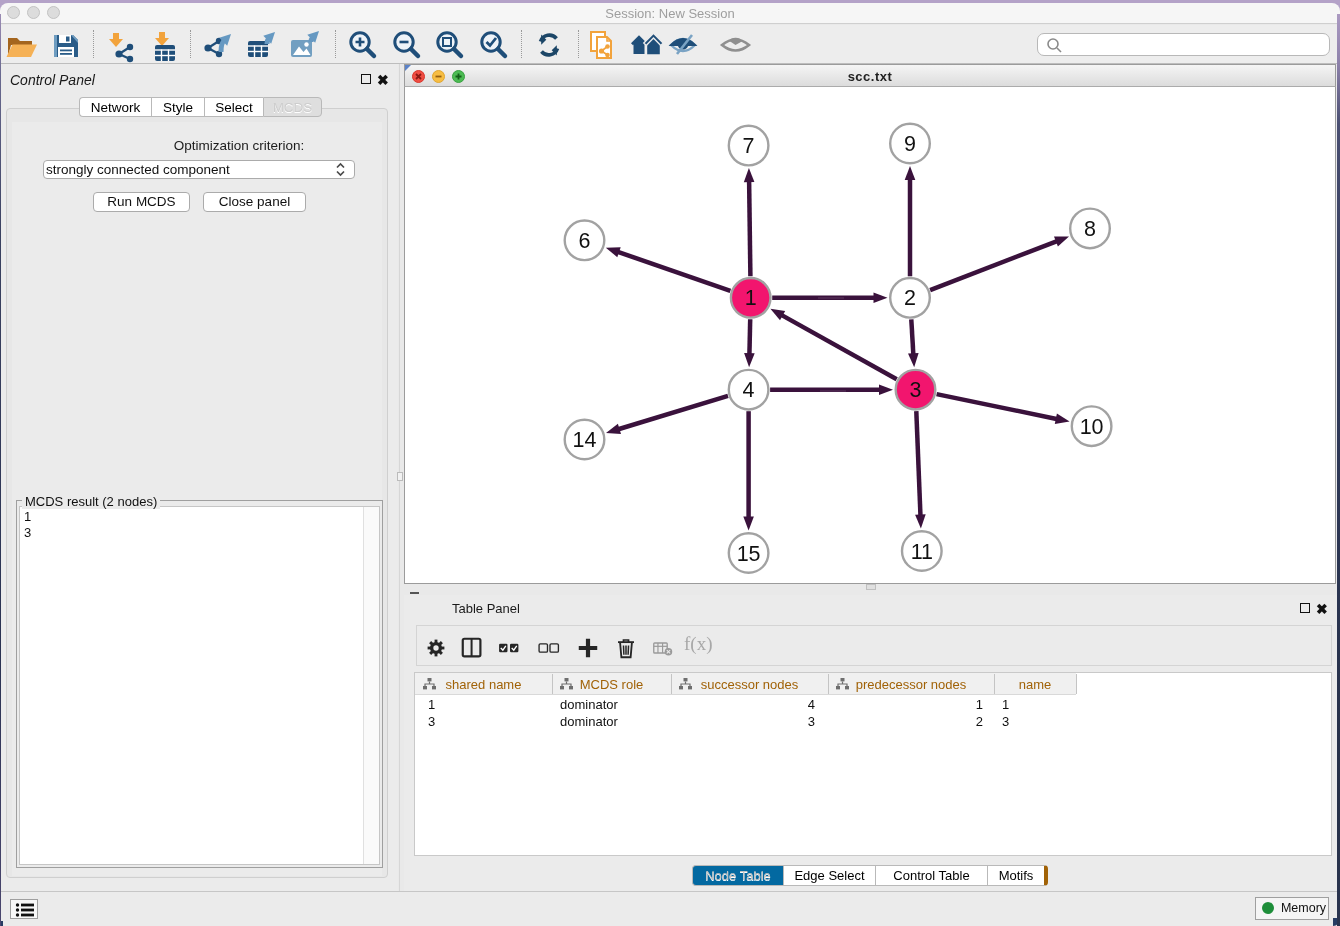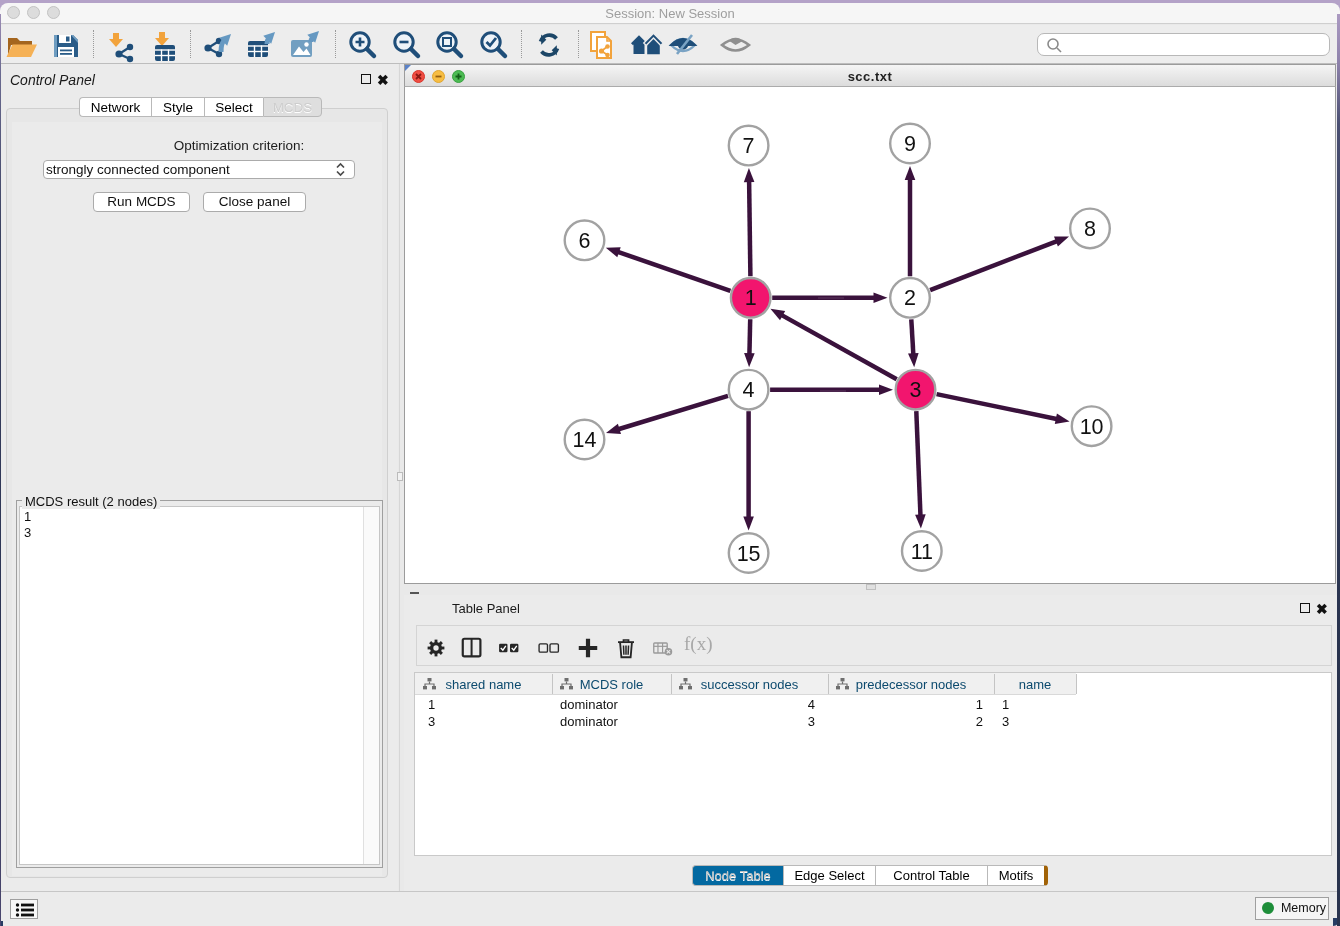--- a/index.html
+++ b/index.html
@@ -422,21 +422,21 @@
           <line x1="14.5" y1="9" x2="14.5" y2="21" stroke="#9a9a9a" stroke-width="1.4"></line>
 <circle cx="21.5" cy="19.5" r="4.5" stroke="none"></circle>
           <path d="M19.5 17.5 L23.5 21.5 M23.5 17.5 L19.5 21.5" stroke="#ebebeb" stroke-width="1.3"></path>
         </g>
       </g>
     </svg>
   </div>
 <div class="abs" style="left:684px;top:633px;width:40px;height:26px;font-family:'Liberation Serif',serif;font-size:19px;color:#a8a8a8">f(x)</div>
 <div id="tablebox" class="abs">
   <div id="thead" class="abs"></div>
-  <div id="theadwrap" class="abs" style="left:0;top:0;width:661px;height:22px;font-size:13px;color:#0c4a6e">
+  <div id="theadwrap" class="abs" style="left:0;top:0;width:661px;height:22px;font-size:13px;color:#a16207">
       <svg width="13" height="12" viewBox="0 0 13 12" style="position:absolute;left:8px;top:5px">
         <g fill="#6e6e6e">
           <rect x="4.5" y="0" width="4" height="3.4"></rect>
           <rect x="0" y="8" width="4" height="3.4"></rect>
           <rect x="9" y="8" width="4" height="3.4"></rect>
           <path d="M6.5 3.4 L6.5 6 M2 8 L2 6 L11 6 L11 8" stroke="#6e6e6e" stroke-width="1.2" fill="none"></path>
         </g>
       </svg>
 <div class="abs" style="left:0px;top:4px;width:137px;text-align:center">shared name</div>
 <div class="thsep" style="left:137px"></div>

